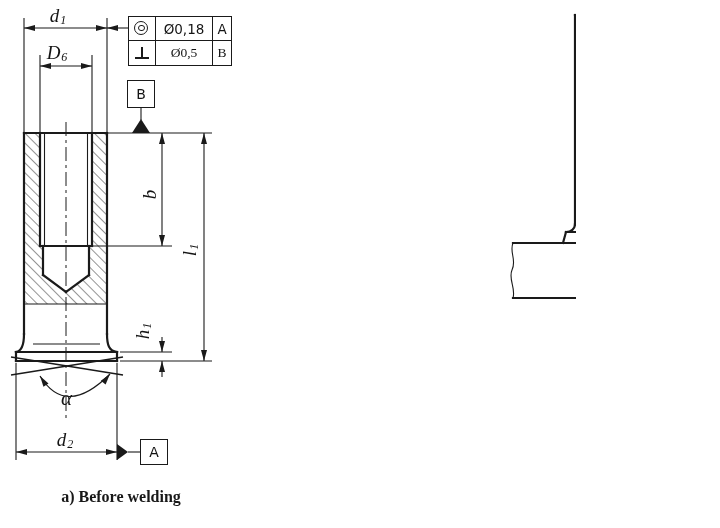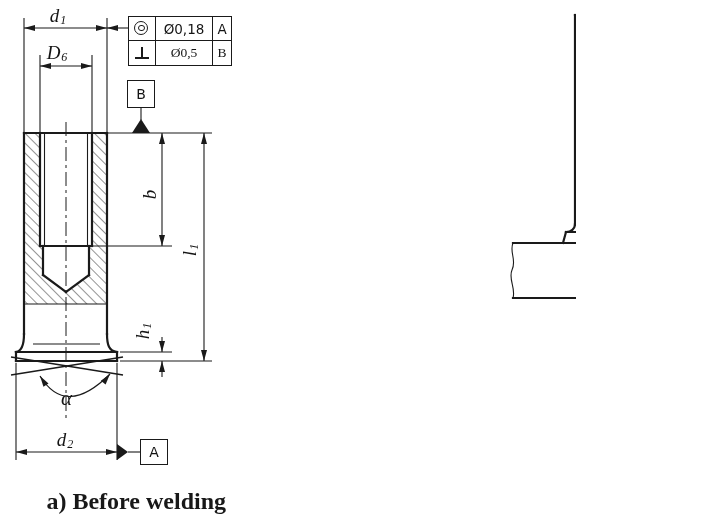--- a/index.html
+++ b/index.html
@@ -28,22 +28,22 @@
   .conc .inner{position:absolute;left:4px;top:4px;width:4.5px;height:4.5px;border:1.6px solid #1a1a1a;border-radius:50%;}
   .perp{position:relative;width:14px;height:12px;}
   .perp .vbar{position:absolute;left:6px;top:0;width:1.8px;height:10px;background:#1a1a1a;}
   .perp .hbar{position:absolute;left:0;top:10px;width:14px;height:1.8px;background:#1a1a1a;}
 
   
   .datum-box{position:absolute;border:1.6px solid #1a1a1a;background:#fff;
              display:flex;align-items:center;justify-content:center;
              font-family:"DejaVu Sans", sans-serif;font-size:14px;color:#141414;}
 
-  .caption{position:absolute;width:210px;text-align:right;
-           font-weight:bold;font-size:24px;color:#181818;
+  .caption{position:absolute;width:210px;text-align:center;
+           font-weight:bold;font-size:16px;color:#181818;
            font-family:"Liberation Serif", serif;}
 </style>
 </head>
 <body>
 
 <div id="canvas">
 
   <svg width="720" height="528" viewBox="0 0 720 528">
     <defs>
       <pattern id="hatch" width="7" height="7" patternUnits="userSpaceOnUse" patternTransform="rotate(-45)">

